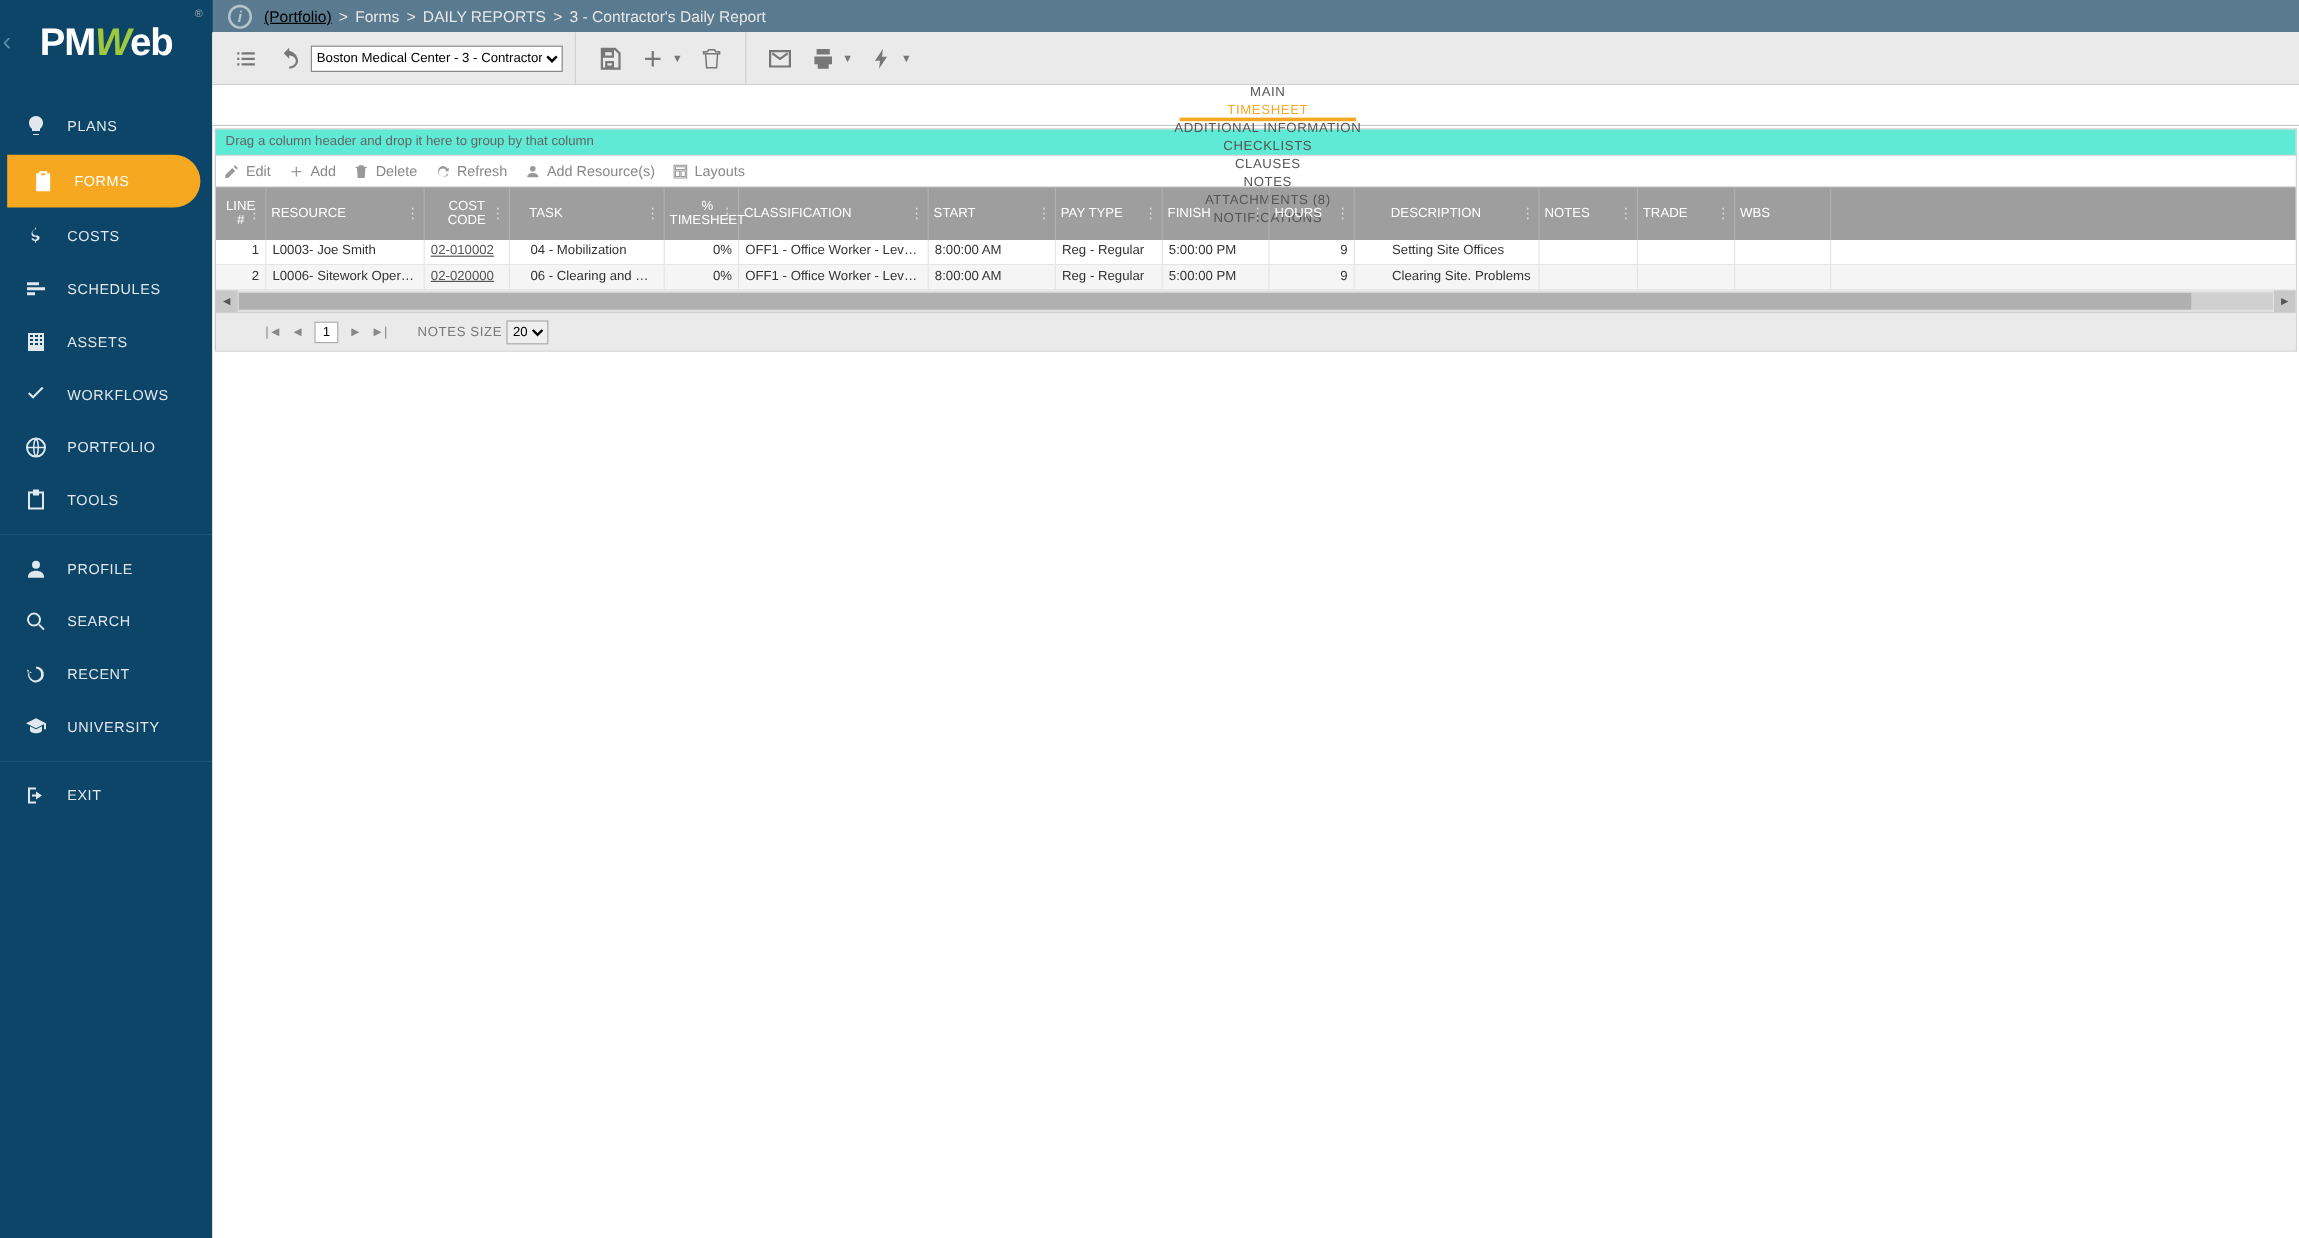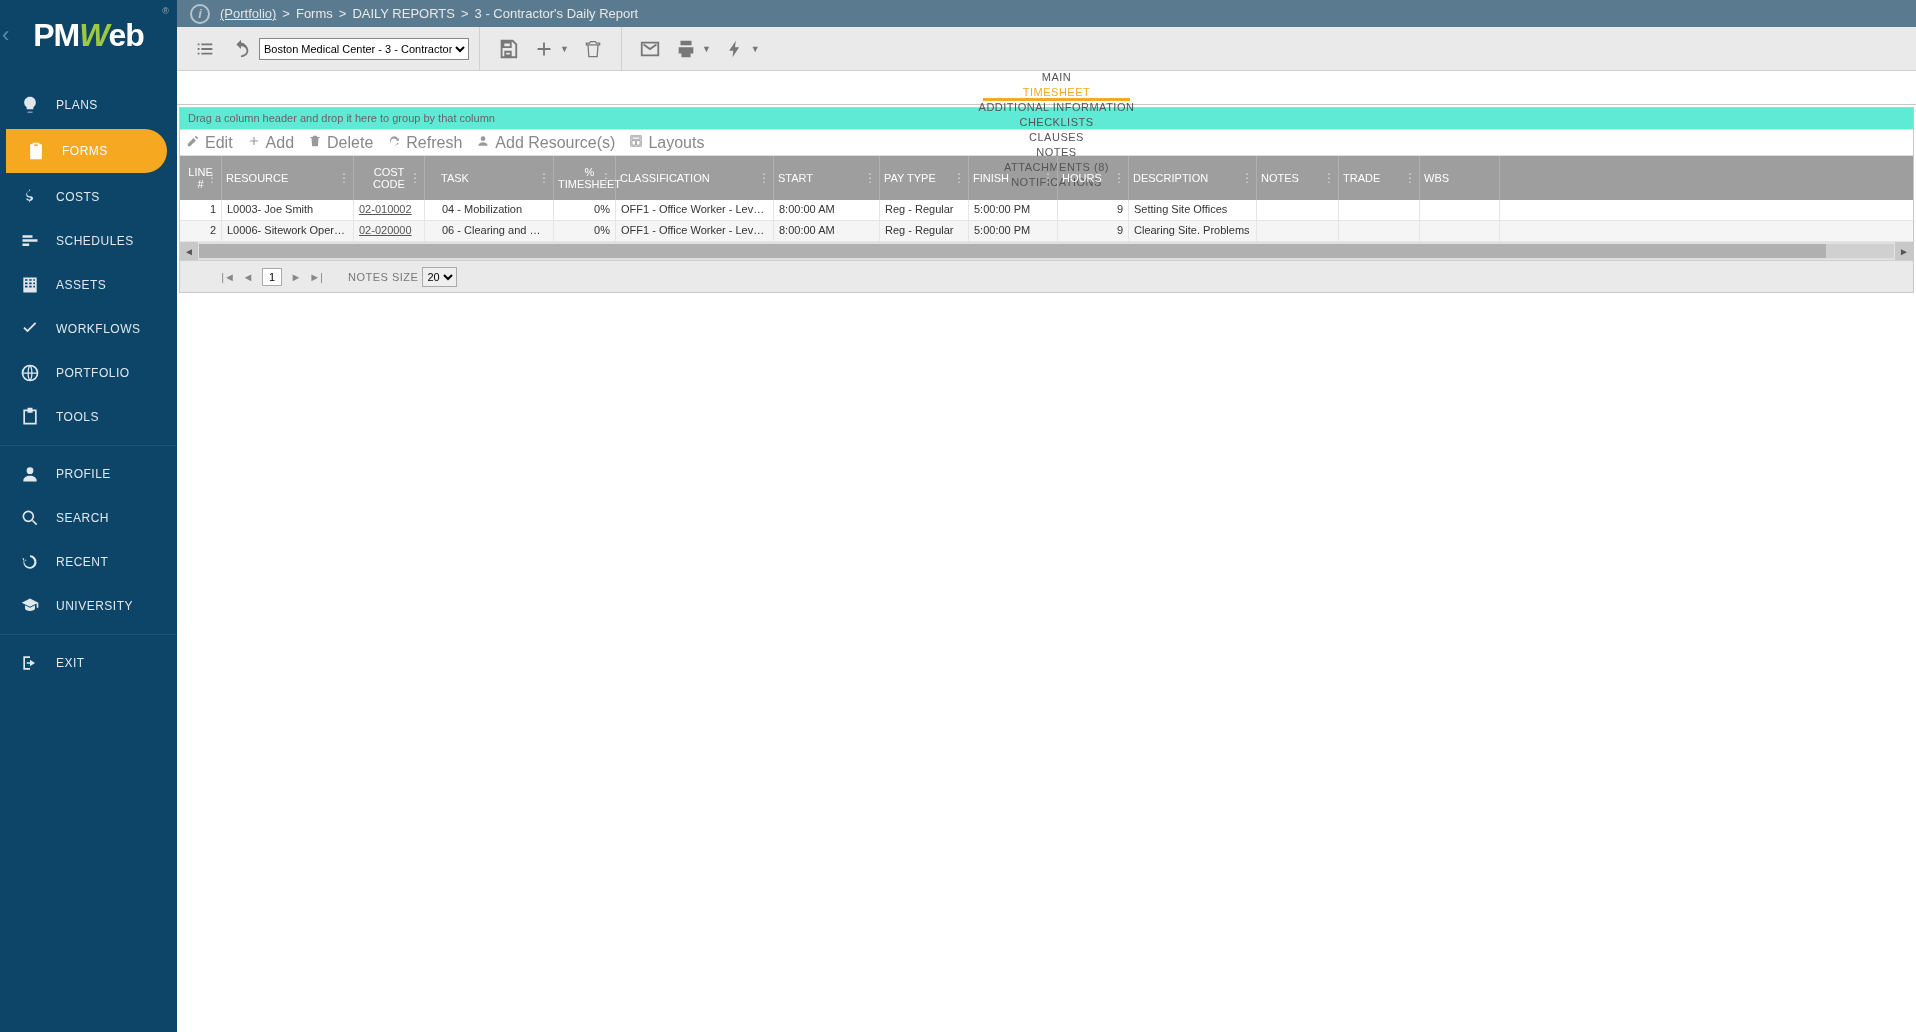--- a/index.html
+++ b/index.html
@@ -1,21 +1,21 @@
 <!DOCTYPE html>
 <html><head>
 <meta charset="utf-8">
 <style>
 * { margin: 0; padding: 0; box-sizing: border-box; }
 body { font-family: Arial, sans-serif; font-size: 12px; width: 1916px; height: 1032px; overflow: hidden; background: #fff; }
 
 
 .topbar { background: #5a7a8f; height: 27px; display: flex; align-items: center; padding-left: 190px; color: #e8e8e8; font-size: 13px; }
 .topbar .info-icon { width: 20px; height: 20px; border: 2px solid #b8c4cc; border-radius: 50%; display: flex; align-items: center; justify-content: center; margin-right: 10px; font-weight: bold; font-style: italic; color: #b8c4cc; }
-.topbar a { color: #e5e5e5; text-decoration: underline; }
+.topbar a { color: #000000; text-decoration: underline; }
 .topbar .sep { margin: 0 6px; }
 
 
 .sidebar { position: absolute; left: 0; top: 0; width: 177px; height: 1032px; background: #0d4568; color: #e0e8ed; }
 .logo { height: 71px; background: #0d4568; display: flex; align-items: center; justify-content: center; position: relative; }
 .logo-text { font-size: 32px; font-weight: bold; letter-spacing: -1px; }
 .logo-text .p { color: #fff; }
 .logo-text .m { color: #fff; }
 .logo-text .w { color: #9ec93f; font-style: italic; }
 .logo-text .e { color: #fff; }
@@ -44,21 +44,21 @@
 
 .tabs { height: 34px; background: #fff; border-bottom: 1px solid #c8c8c8; display: flex; align-items: center; padding-left: 20px; flex-direction: column; }
 .tab { padding: 0 40px; display: flex; align-items: center; font-size: 11px; color: #555; letter-spacing: 0.5px; cursor: pointer; border-bottom: 3px solid transparent; }
 .tab.active { color: #f6a821; border-bottom: 3px solid #f6a821; }
 
 
 .grid { margin: 2px; border: 1px solid #c8c8c8; }
 .group-bar { height: 22px; background: #5eead4; border-bottom: 1px solid #dcdcdc; padding: 4px 8px; font-size: 11px; color: #666; }
 
 .grid-toolbar { height: 26px; background: #fff; border-bottom: 1px solid #dcdcdc; display: flex; align-items: center; padding: 0 6px; gap: 14px; }
-.gtb-btn { display: flex; align-items: flex-start; gap: 5px; color: #888; font-size: 16px; cursor: pointer; }
+.gtb-btn { display: flex; align-items: flex-start; gap: 5px; color: #888; font-size: 12px; cursor: pointer; }
 .gtb-btn svg { fill: #999; width: 14px; height: 14px; }
 
 .grid-header { display: flex; background: #9e9e9e; color: #fff; font-size: 11px; height: 44px; }
 .gh-cell { border-right: 1px solid #b0b0b0; display: flex; align-items: center; text-align: center; position: relative; padding: 2px 4px; flex-shrink: 0; }
 .gh-cell .col-menu { position: absolute; right: 3px; top: 50%; transform: translateY(-50%); font-size: 12px; color: #ddd; cursor: pointer; }
 
 .grid-body { background: #fff; }
 .grid-row { display: flex; height: 21px; border-bottom: 1px solid #e5e5e5; font-size: 11px; color: #333; }
 .grid-row.alt { background: #f5f5f5; }
 .gb-cell { border-right: 1px solid #e5e5e5; padding: 3px 5px; overflow: hidden; white-space: nowrap; text-overflow: ellipsis; flex-shrink: 0; }
@@ -80,21 +80,21 @@
 .c-line { width: 42px; }
 .c-resource { width: 132px; }
 .c-cost { width: 71px; }
 .c-task { width: 117px; margin-left: 12px; }
 .c-pct { width: 62px; }
 .c-class { width: 158px; }
 .c-start { width: 106px; }
 .c-paytype { width: 89px; }
 .c-finish { width: 89px; }
 .c-hours { width: 71px; }
-.c-desc { width: 128px; }
+.c-desc { width: 128px; margin-left: 26px; }
 .c-notes { width: 82px; }
 .c-trade { width: 81px; }
 .c-wbs { width: 80px; }
 </style>
 </head>
 <body>
 
 <div class="topbar">
   <div class="info-icon">i</div>
   <a href="#">(Portfolio)</a>

